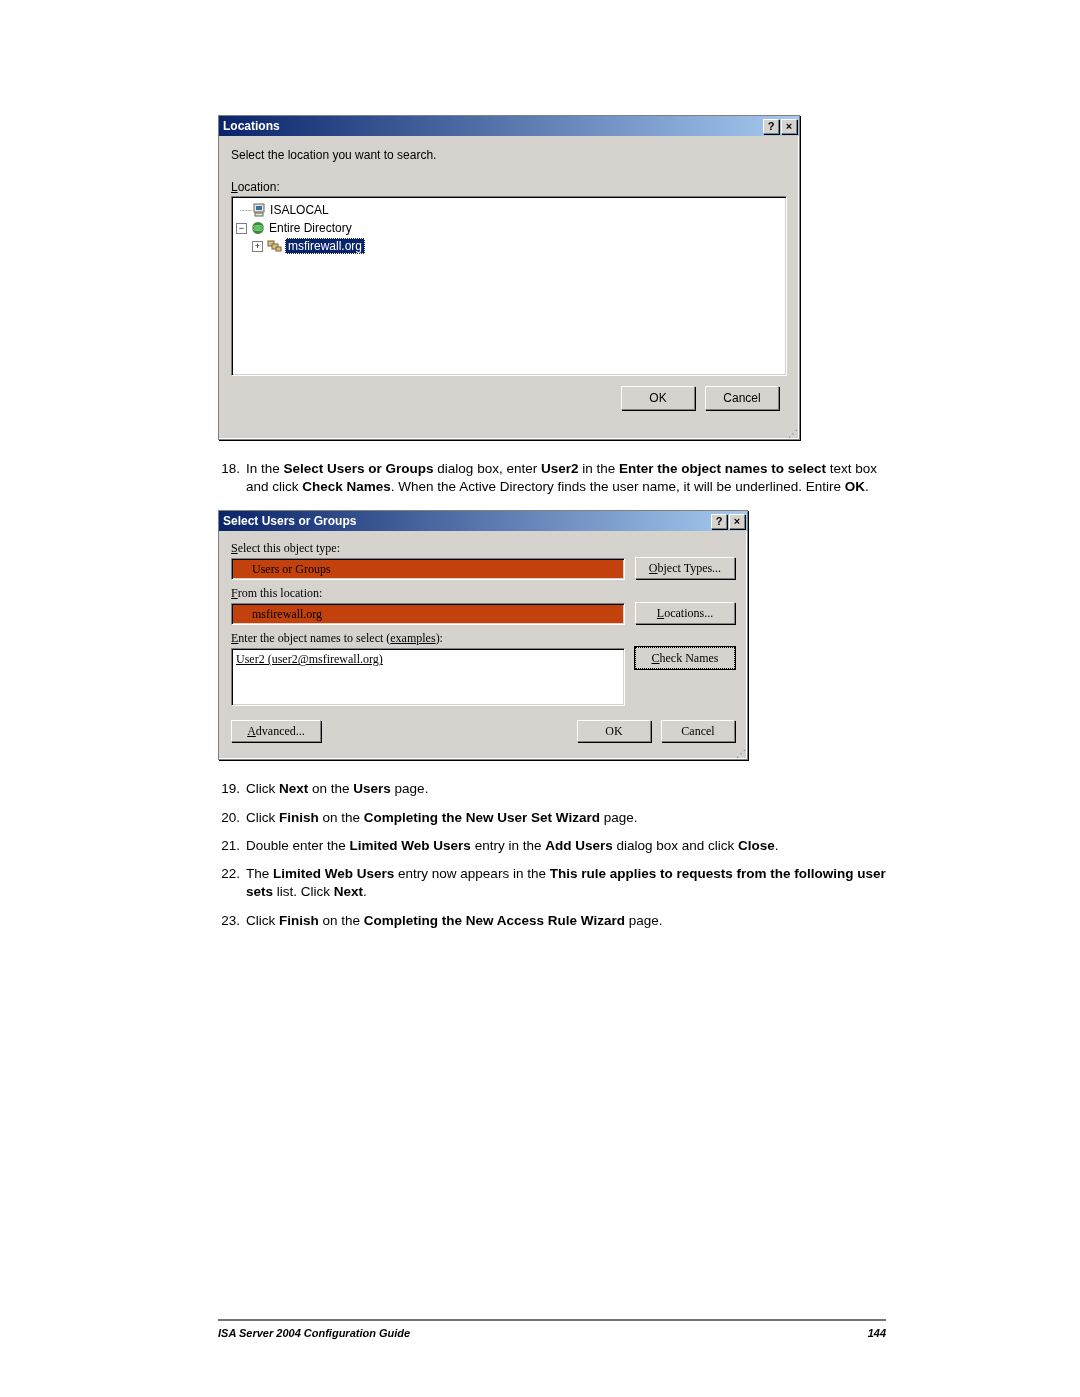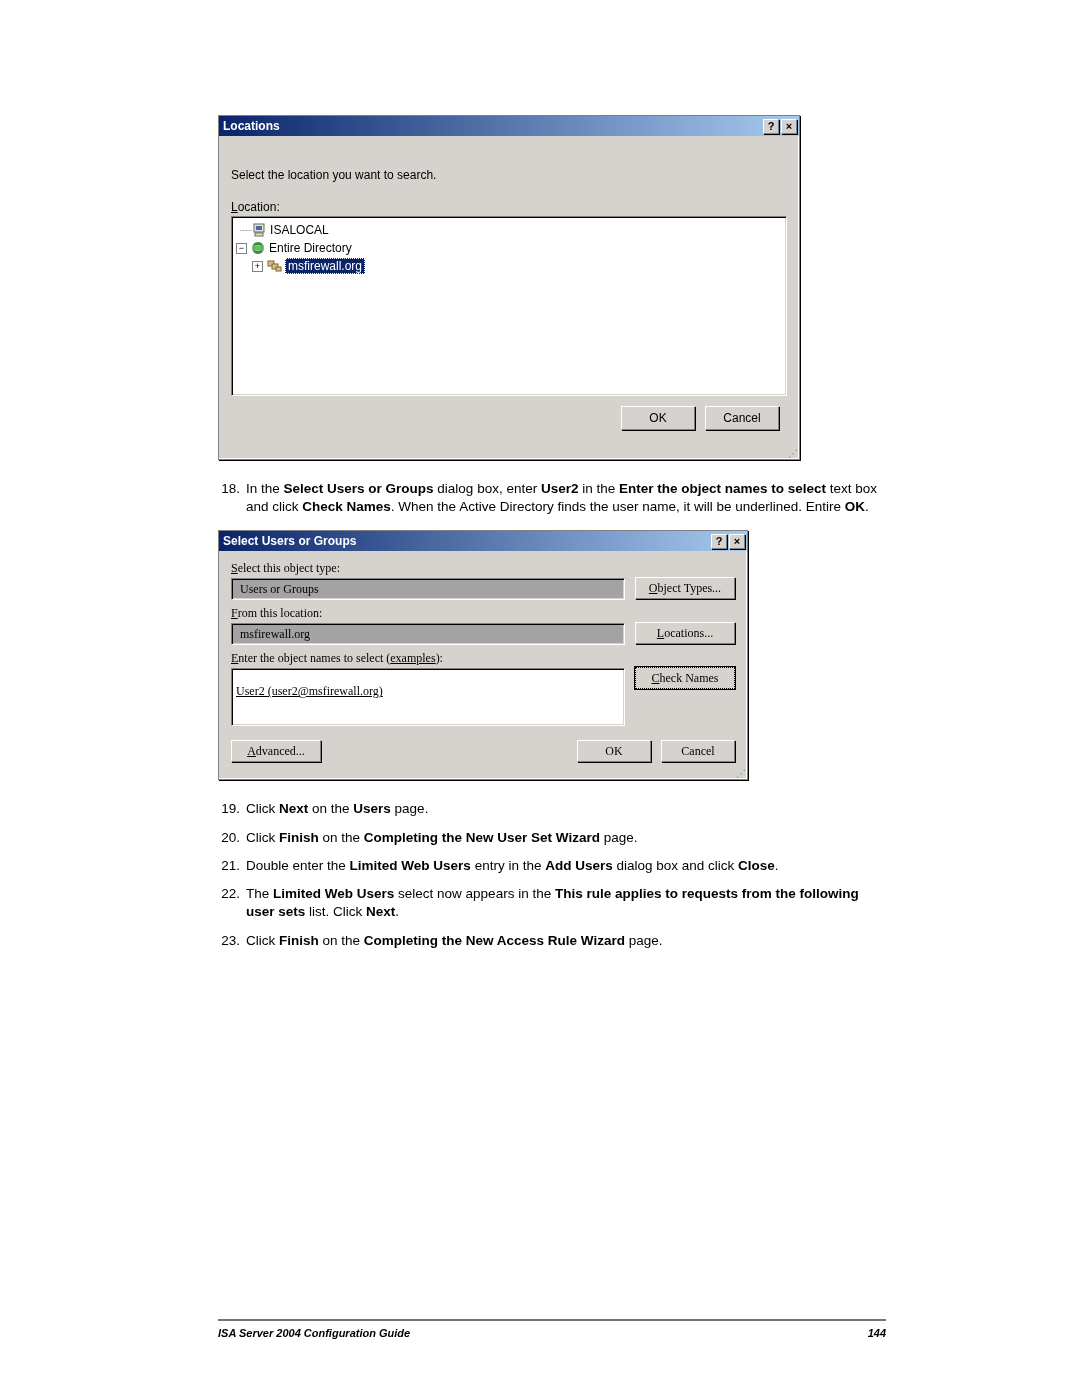--- a/index.html
+++ b/index.html
@@ -49,21 +49,21 @@
     display: flex;
     align-items: center;
     justify-content: center;
     color: #000;
     font-size: 11px;
     font-weight: bold;
     line-height: 1;
     cursor: pointer;
   }
   .dlg-body { padding: 12px; }
-  .dlg-text { font-size: 12px; margin-bottom: 18px; margin-top: 20px; }
+  .dlg-text { font-size: 12px; margin-bottom: 18px; }
   .label-ul { font-size: 12px; }
   .label-ul .u { text-decoration: underline; }
   .tree-box {
     background: #fff;
     border-top: 1px solid #808080;
     border-left: 1px solid #808080;
     border-right: 1px solid #fff;
     border-bottom: 1px solid #fff;
     box-shadow: inset 1px 1px 0 #000, inset -1px -1px 0 #d6d3ce;
     height: 180px;
@@ -144,39 +144,39 @@
     gap: 10px;
     align-items: flex-start;
     margin-bottom: 6px;
   }
   .field-col { flex: 1; }
   .field-label { font-size: 12px; margin-bottom: 2px; }
   .field-label .u { text-decoration: underline; }
   .text-input {
     width: 100%;
     height: 22px;
-    background: #a3a3a3;
+    background: #c2410c;
     border-top: 1px solid #808080;
     border-left: 1px solid #808080;
     border-right: 1px solid #fff;
     border-bottom: 1px solid #fff;
     box-shadow: inset 1px 1px 0 #000, inset -1px -1px 0 #d6d3ce;
-    padding: 3px 8px;
+    padding: 3px 20px;
     font-size: 12px;
   }
   .multi-input {
     width: 100%;
     height: 58px;
     background: #fff;
     border-top: 1px solid #808080;
     border-left: 1px solid #808080;
     border-right: 1px solid #fff;
     border-bottom: 1px solid #fff;
     box-shadow: inset 1px 1px 0 #000, inset -1px -1px 0 #d6d3ce;
-    padding: 15px 4px;
+    padding: 3px 4px;
     font-size: 12px;
   }
   .multi-input .resolved { text-decoration: underline; }
   .d2-btn {
     min-width: 100px;
     height: 22px;
     background: #d6d3ce;
     border-top: 1px solid #fff;
     border-left: 1px solid #fff;
     border-right: 1px solid #808080;
@@ -354,21 +354,21 @@
     <div class="step">
       <div class="num">20.</div>
       <div class="body"><span>Click </span><b>Finish</b><span> on the </span><b>Completing the New User Set Wizard</b><span> page.</span></div>
     </div>
     <div class="step">
       <div class="num">21.</div>
       <div class="body"><span>Double enter the </span><b>Limited Web Users</b><span> entry in the </span><b>Add Users</b><span> dialog box and click </span><b>Close</b><span>.</span></div>
     </div>
     <div class="step">
       <div class="num">22.</div>
-      <div class="body"><span>The </span><b>Limited Web Users</b><span> select now appears in the </span><b>This rule applies to requests from the following user sets</b><span> list. Click </span><b>Next</b><span>.</span></div>
+      <div class="body"><span>The </span><b>Limited Web Users</b><span> entry now appears in the </span><b>This rule applies to requests from the following user sets</b><span> list. Click </span><b>Next</b><span>.</span></div>
     </div>
     <div class="step">
       <div class="num">23.</div>
       <div class="body"><span>Click </span><b>Finish</b><span> on the </span><b>Completing the New Access Rule Wizard</b><span> page.</span></div>
     </div>
   </div>
 
   <div class="footer">
     <span>ISA Server 2004 Configuration Guide</span>
     <span>144</span>

